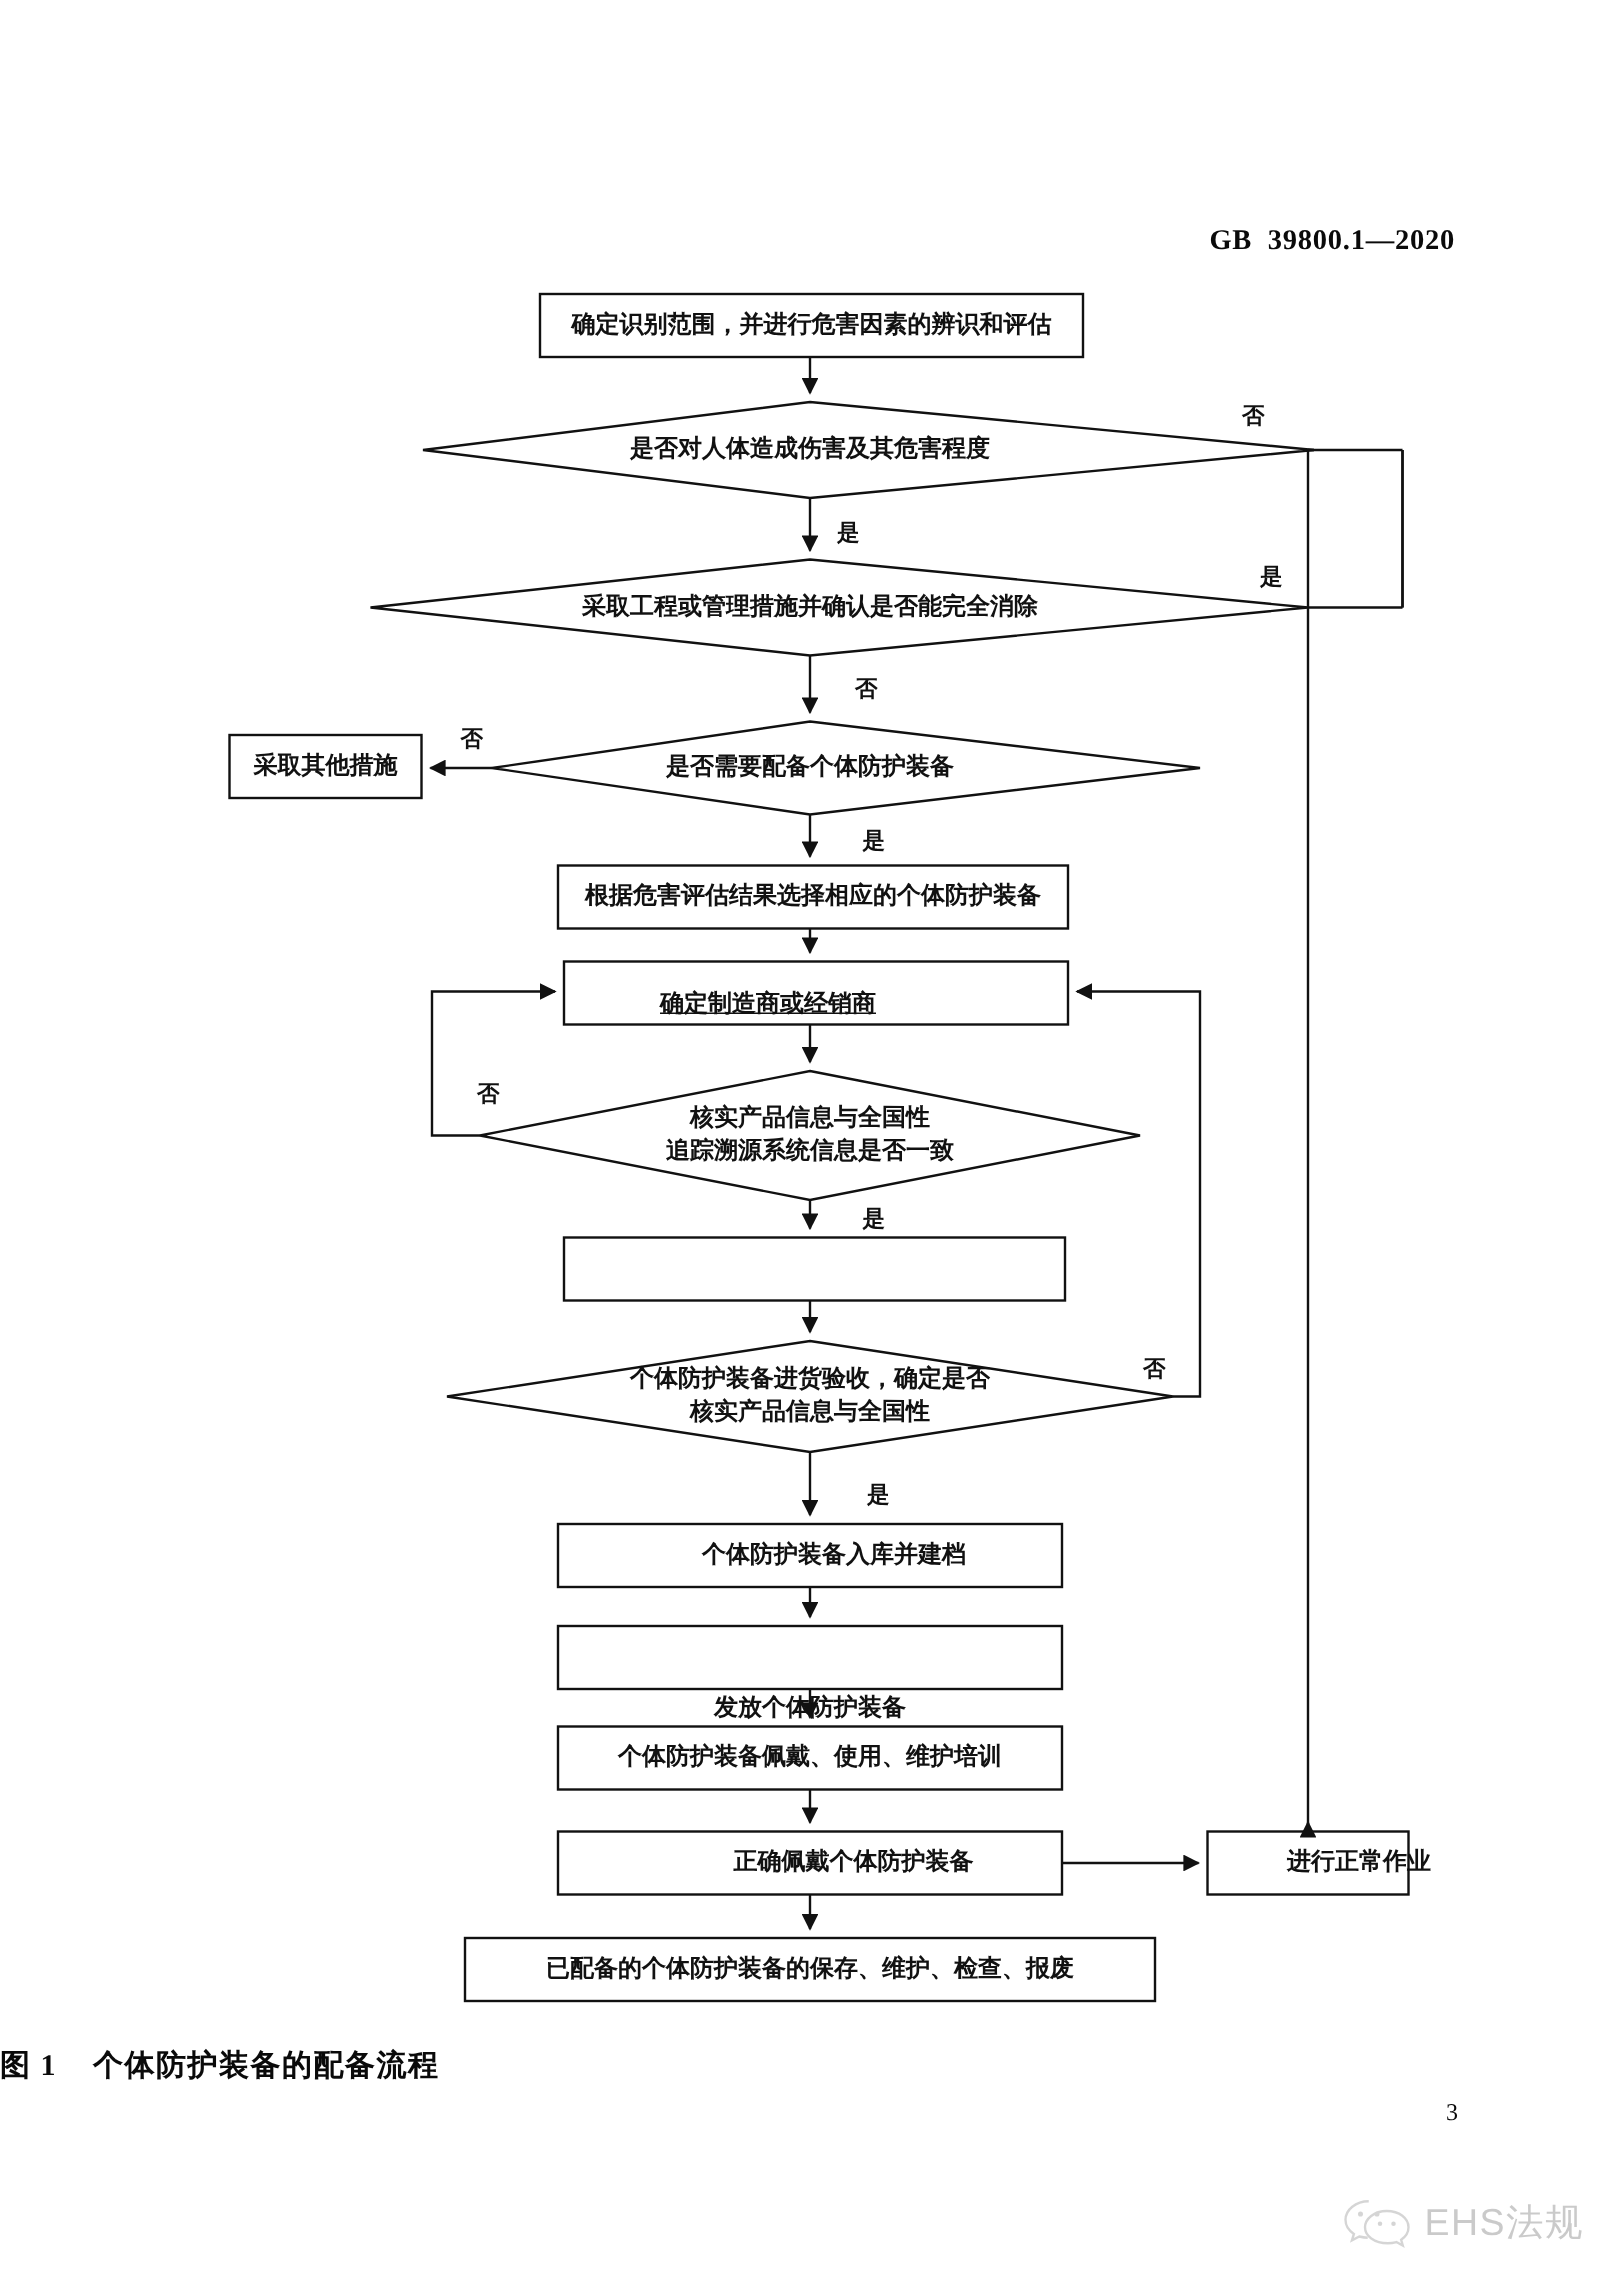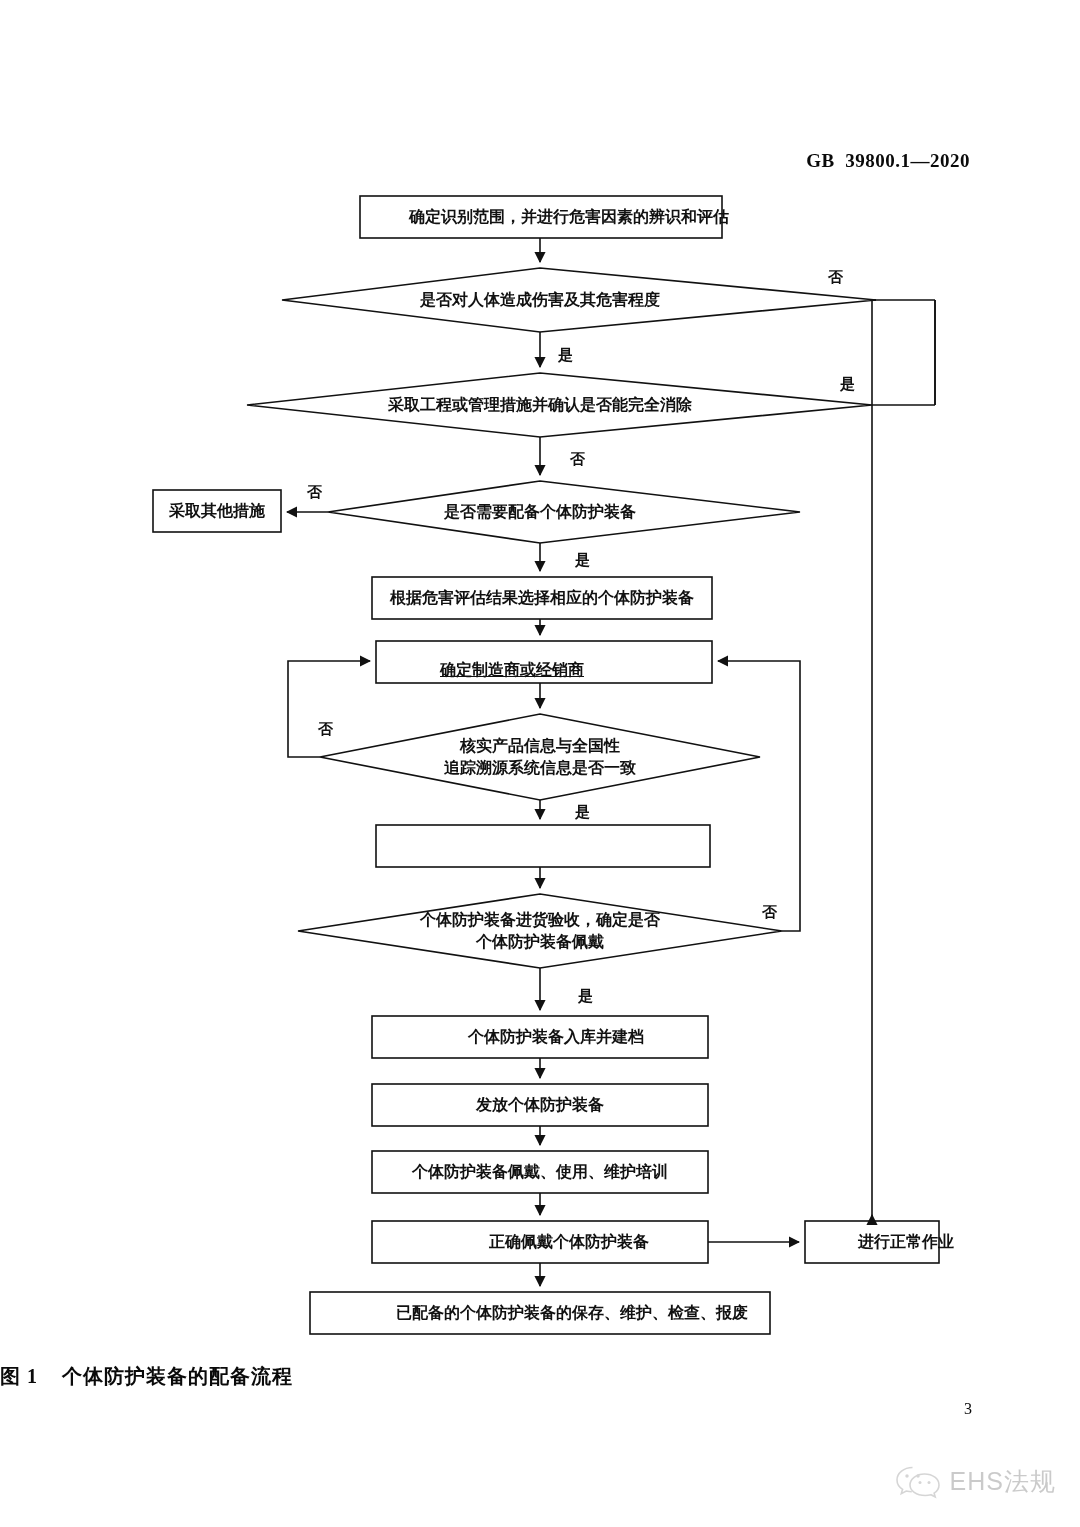--- a/index.html
+++ b/index.html
@@ -188,37 +188,37 @@
     </g>
 
     <g fill="none" stroke="#111" stroke-width="1.6">
       <path d="M 935 300 L 935 405"></path>
       <path d="M 935 405 L 935 300"></path>
       <path d="M 872 300 L 872 1216"></path>
       <path d="M 876 300 L 872 300"></path>
     </g>
   </svg>
 
-  <div class="node-label" style="left:360px;top:196px;width:362px;height:42px;padding-left:28px;">确定识别范围，并进行危害因素的辨识和评估</div>
+  <div class="node-label" style="left:360px;top:196px;width:362px;height:42px;">确定识别范围，并进行危害因素的辨识和评估</div>
   <div class="node-label" style="left:282px;top:279px;width:516px;height:42px;">是否对人体造成伤害及其危害程度</div>
   <div class="node-label" style="left:247px;top:384px;width:586px;height:42px;">采取工程或管理措施并确认是否能完全消除</div>
   <div class="node-label" style="left:328px;top:491px;width:424px;height:42px;">是否需要配备个体防护装备</div>
   <div class="node-label" style="left:153px;top:490px;width:128px;height:42px;">采取其他措施</div>
   <div class="node-label" style="left:372px;top:577px;width:340px;height:42px;">根据危害评估结果选择相应的个体防护装备</div>
   <div class="node-label" style="left:376px;top:649px;width:272px;height:42px;text-decoration:underline;">确定制造商或经销商</div>
   <div class="node-label" style="left:400px;top:730px;width:280px;height:54px;">核实产品信息与全国性
 追踪溯源系统信息是否一致</div>
   <div class="node-label" style="left:370px;top:904px;width:340px;height:54px;">个体防护装备进货验收，确定是否
-个体防护装备佩戴</div>
+核实产品信息与全国性</div>
   <div class="node-label" style="left:372px;top:1016px;width:336px;height:42px;margin-left:16px;">个体防护装备入库并建档</div>
-  <div class="node-label" style="left:372px;top:1084px;width:336px;height:42px;">发放个体防护装备</div>
+  <div class="node-label" style="left:372px;top:1118px;width:336px;height:42px;">发放个体防护装备</div>
   <div class="node-label" style="left:372px;top:1151px;width:336px;height:42px;">个体防护装备佩戴、使用、维护培训</div>
   <div class="node-label" style="left:372px;top:1221px;width:394px;height:42px;">正确佩戴个体防护装备</div>
   <div class="node-label" style="left:805px;top:1221px;width:134px;height:42px;padding-left:34px;">进行正常作业</div>
-  <div class="node-label" style="left:310px;top:1292px;width:460px;height:42px;padding-left:32px;">已配备的个体防护装备的保存、维护、检查、报废</div>
+  <div class="node-label" style="left:310px;top:1292px;width:460px;height:42px;">已配备的个体防护装备的保存、维护、检查、报废</div>
 
   <div class="edge-label" style="left:828px;top:268px;">否</div>
   <div class="edge-label" style="left:558px;top:346px;">是</div>
   <div class="edge-label" style="left:840px;top:375px;">是</div>
   <div class="edge-label" style="left:570px;top:450px;">否</div>
   <div class="edge-label" style="left:307px;top:483px;">否</div>
   <div class="edge-label" style="left:575px;top:551px;">是</div>
   <div class="edge-label" style="left:318px;top:720px;">否</div>
   <div class="edge-label" style="left:575px;top:803px;">是</div>
   <div class="edge-label" style="left:762px;top:903px;">否</div>

